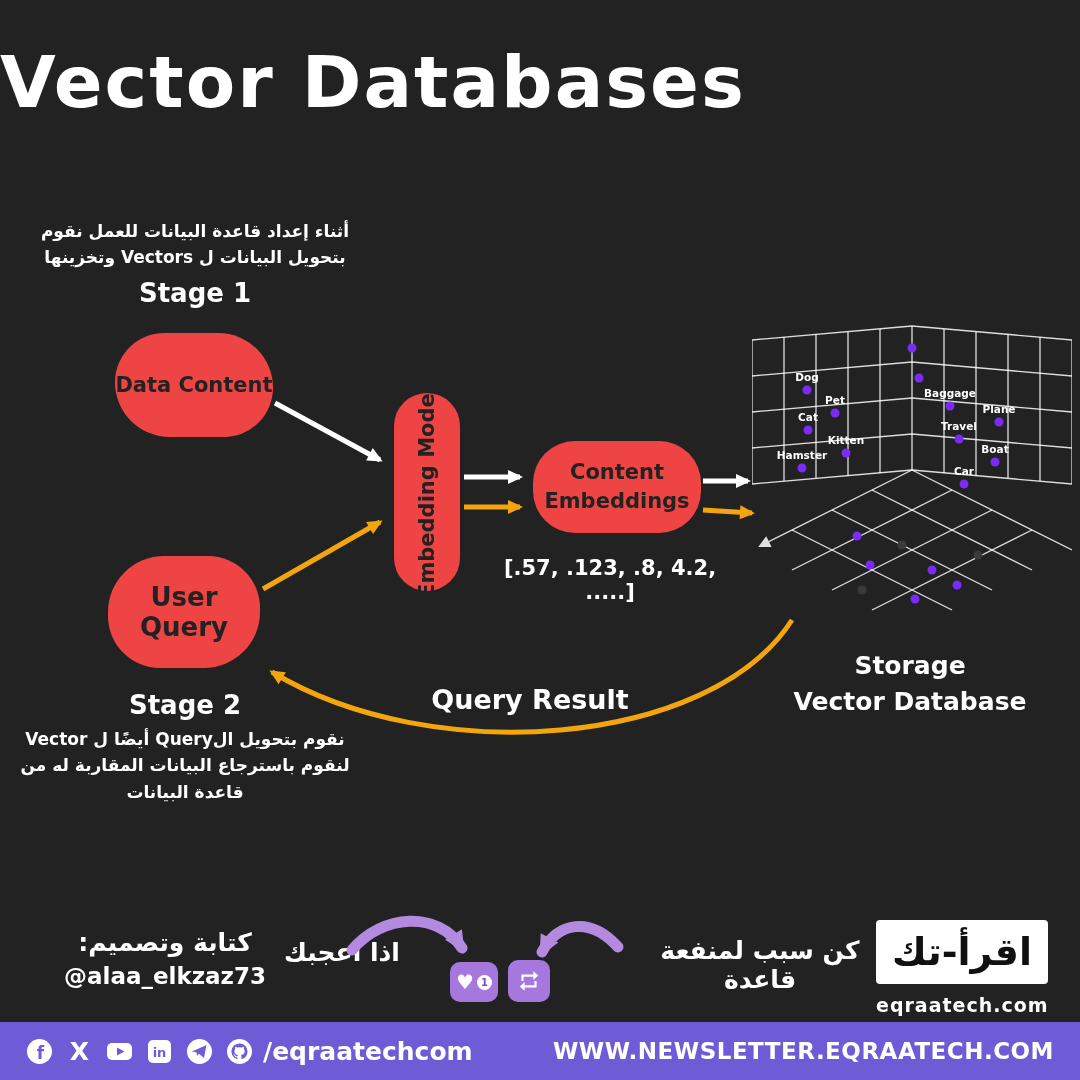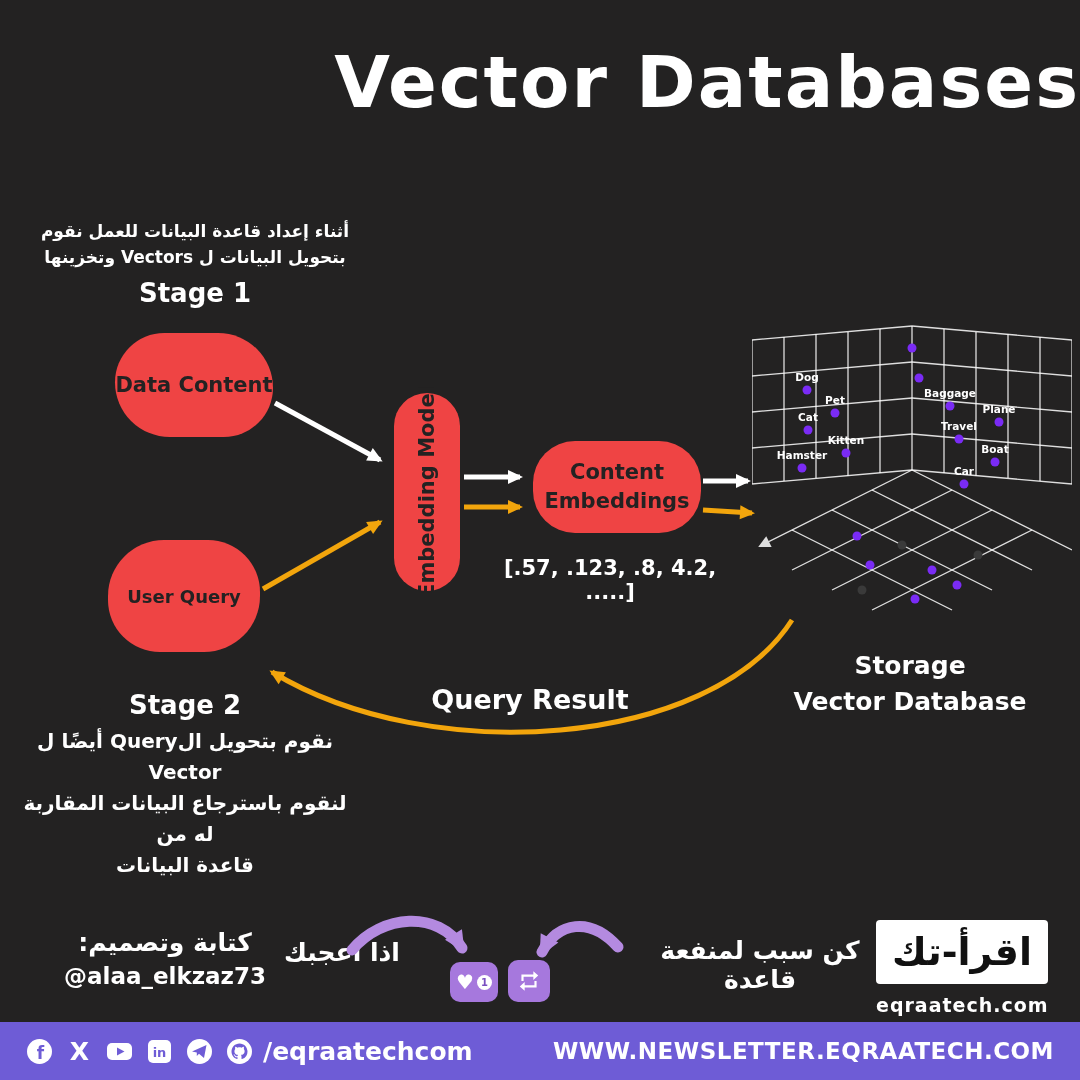--- a/index.html
+++ b/index.html
@@ -3,35 +3,35 @@
 <meta charset="utf-8">
 <style>
   html,body{margin:0;padding:0;}
   body{
     width:1080px;height:1080px;position:relative;overflow:hidden;
     background:#232222;color:#fff;
     font-family:"DejaVu Sans", sans-serif;
   }
   .abs{position:absolute;}
   
-  #title{left:0;right:0;top:40px;text-align:right;font-size:72px;font-weight:800;letter-spacing:2px;}
+  #title{left:0;right:0;top:40px;text-align:left;font-size:72px;font-weight:800;letter-spacing:2px;}
   
   .ar{direction:rtl;text-align:center;line-height:1.55;}
   #stage1-desc{left:40px;top:218px;width:310px;font-size:17px;font-weight:600;}
-  #stage2-desc{left:18px;top:726px;width:334px;font-size:20px;font-weight:600;}
+  #stage2-desc{left:18px;top:726px;width:334px;font-size:17px;font-weight:600;}
   .stage-label{font-size:26px;font-weight:800;text-align:center;}
   #stage1-label{left:95px;top:278px;width:200px;}
   #stage2-label{left:85px;top:690px;width:200px;}
   
   .bubble{
     background:#ef4444;color:#232222;font-weight:700;
     display:flex;align-items:center;justify-content:center;text-align:center;
   }
   #data-content{left:115px;top:333px;width:158px;height:104px;border-radius:52px 58px 52px 58px;font-size:21px;}
-  #user-query{left:108px;top:540px;width:152px;height:112px;border-radius:56px 52px 56px 52px;font-size:18px;}
+  #user-query{left:108px;top:556px;width:152px;height:112px;border-radius:56px 52px 56px 52px;font-size:26px;}
   #embedding-model{left:394px;top:393px;width:66px;height:198px;border-radius:33px;}
   #embedding-model .vtext{transform:rotate(-90deg);white-space:nowrap;font-size:21px;font-weight:700;color:#232222;}
   #vector-embeddings{left:533px;top:441px;width:168px;height:92px;border-radius:42px;font-size:21px;line-height:1.4;flex-direction:column;}
   #vector-array{left:495px;top:556px;width:230px;text-align:center;font-size:21px;font-weight:700;}
   #query-result{left:430px;top:684px;width:200px;text-align:center;font-size:27px;font-weight:800;}
   #storage-label{left:790px;top:648px;width:240px;text-align:center;font-size:25px;font-weight:800;line-height:1.45;}
   
   #storage-viz{left:752px;top:318px;width:320px;height:310px;}
   #storage-viz line{stroke:#fff;stroke-width:1.3;opacity:.85;}
   .pt-label{font:700 10.5px "DejaVu Sans", sans-serif;}

